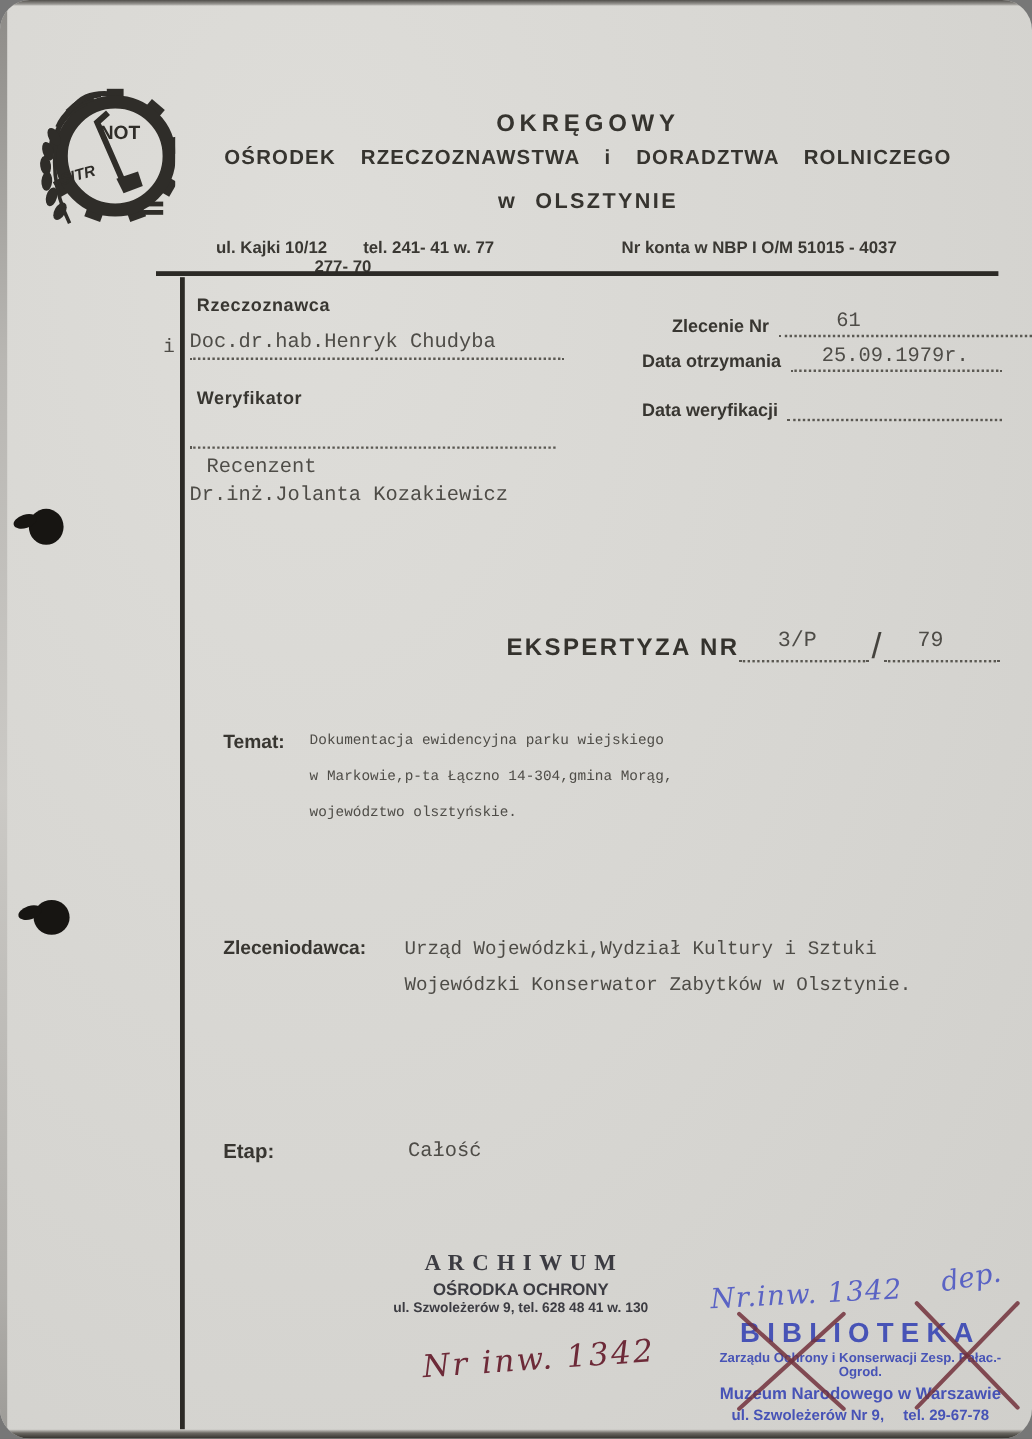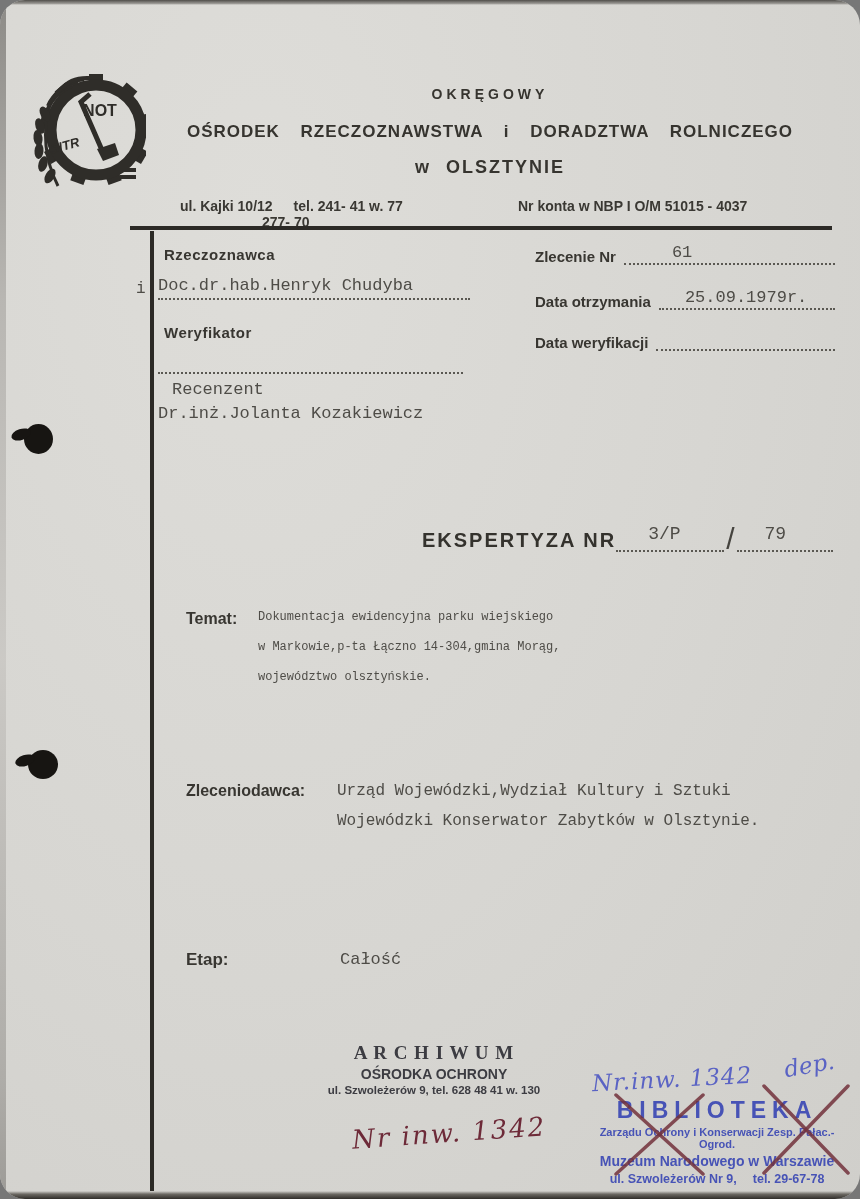--- a/index.html
+++ b/index.html
@@ -17,25 +17,25 @@
     background:linear-gradient(rgba(0,0,0,0),#6b6862 40%,#2f2d29);}
   .edge-left{position:absolute;top:0;left:0;width:6px;height:100%;
     background:linear-gradient(180deg,#7a7874,#b0aeaa 25%,#c8c6c2 55%,#a5a39f 90%,#8f8d89);opacity:.8;}
 
   
   .rule-h{position:absolute;top:226px;left:130px;width:702px;height:4px;background:#2c2a26;}
   .rule-v{position:absolute;top:231px;left:150px;width:4px;height:960px;background:#2c2a26;}
 
   
   .hline{position:absolute;left:150px;width:680px;text-align:center;color:#36342f;font-weight:bold;}
-  .h1{top:86px;font-size:14px;letter-spacing:4px;}
+  .h1{top:92px;font-size:20px;letter-spacing:4px;}
   .h2{top:122px;font-size:17px;letter-spacing:1px;word-spacing:15px;}
   .h3{top:157px;font-size:18px;letter-spacing:2px;word-spacing:8px;}
   .addr{position:absolute;font-size:14px;font-weight:bold;color:#3a3833;}
-  .addr-left{top:198px;left:180px;display:flex;gap:21px;}
+  .addr-left{top:198px;left:180px;display:flex;gap:30px;}
   .addr-phone2{top:214px;left:262px;}
   .addr-right{top:198px;left:518px;}
 
   
   .lbl{position:absolute;font-weight:bold;font-size:15px;color:#383631;letter-spacing:.5px;}
   .tw{font-family:"Liberation Mono","DejaVu Sans Mono",monospace;font-weight:normal;
       font-size:17px;color:#4e4c47;letter-spacing:0;}
   .tw-abs{position:absolute;}
   .dotted{border-bottom:2px dotted #5a5852;}
 
@@ -154,21 +154,21 @@
   <div class="lbl" style="top:246px;left:164px;">Rzeczoznawca</div>
   <div class="tw tw-abs stray-i">i</div>
   <div class="name-field dotted">
     <span class="tw">Doc.dr.hab.Henryk Chudyba</span>
   </div>
   <div class="lbl" style="top:324px;left:164px;">Weryfikator</div>
   <div class="dot-empty dotted"></div>
   <div class="tw tw-abs" style="top:380px;left:172px;">Recenzent</div>
   <div class="tw tw-abs" style="top:404px;left:158px;">Dr.inż.Jolanta Kozakiewicz</div>
 
-  <div class="rfield" style="top:241px;">
+  <div class="rfield" style="top:257px;margin-left:25px;">
     <span>Zlecenie Nr</span>
     <span class="dotline"><span class="tw" style="margin-left:48px;">61</span></span>
   </div>
   <div class="rfield" style="top:286px;">
     <span>Data otrzymania</span>
     <span class="dotline"><span class="tw" style="margin-left:26px;">25.09.1979r.</span></span>
   </div>
   <div class="rfield" style="top:327px;">
     <span>Data weryfikacji</span>
     <span class="dotline"><span class="tw"></span></span>

